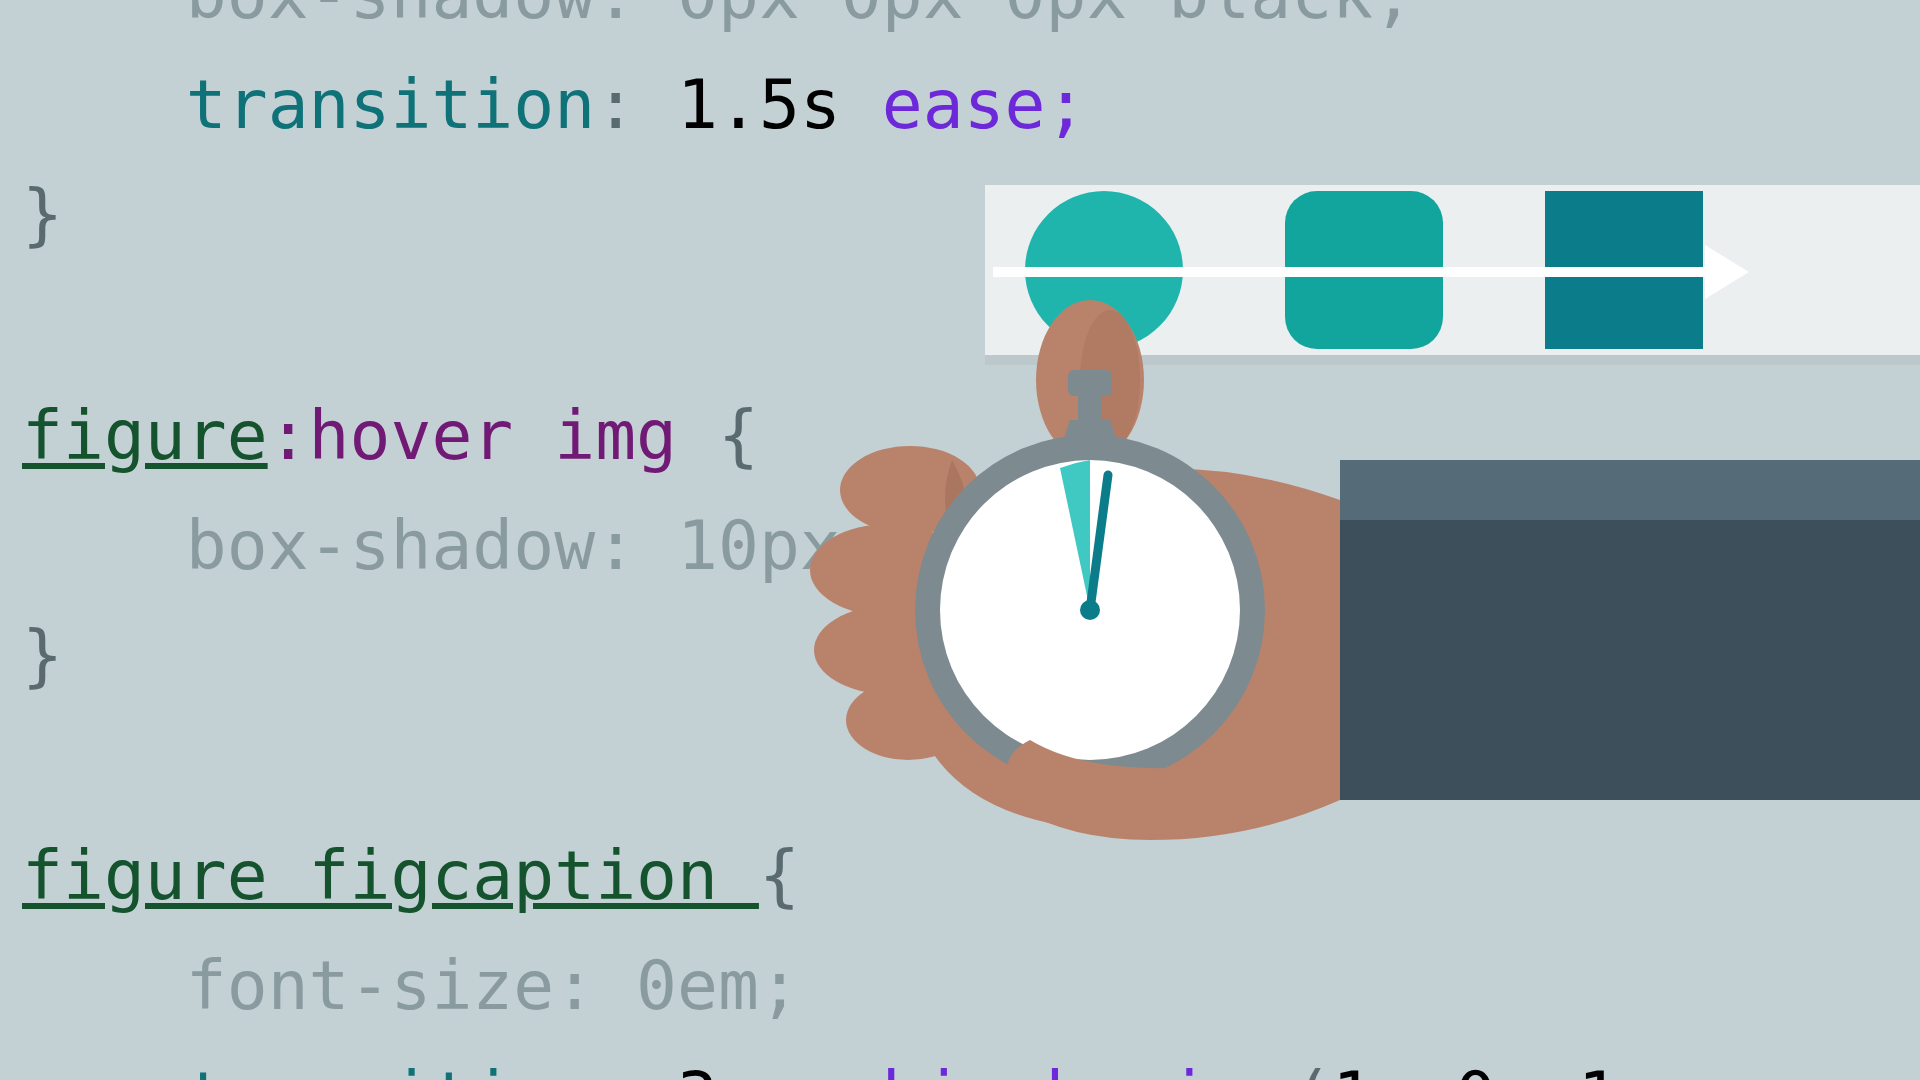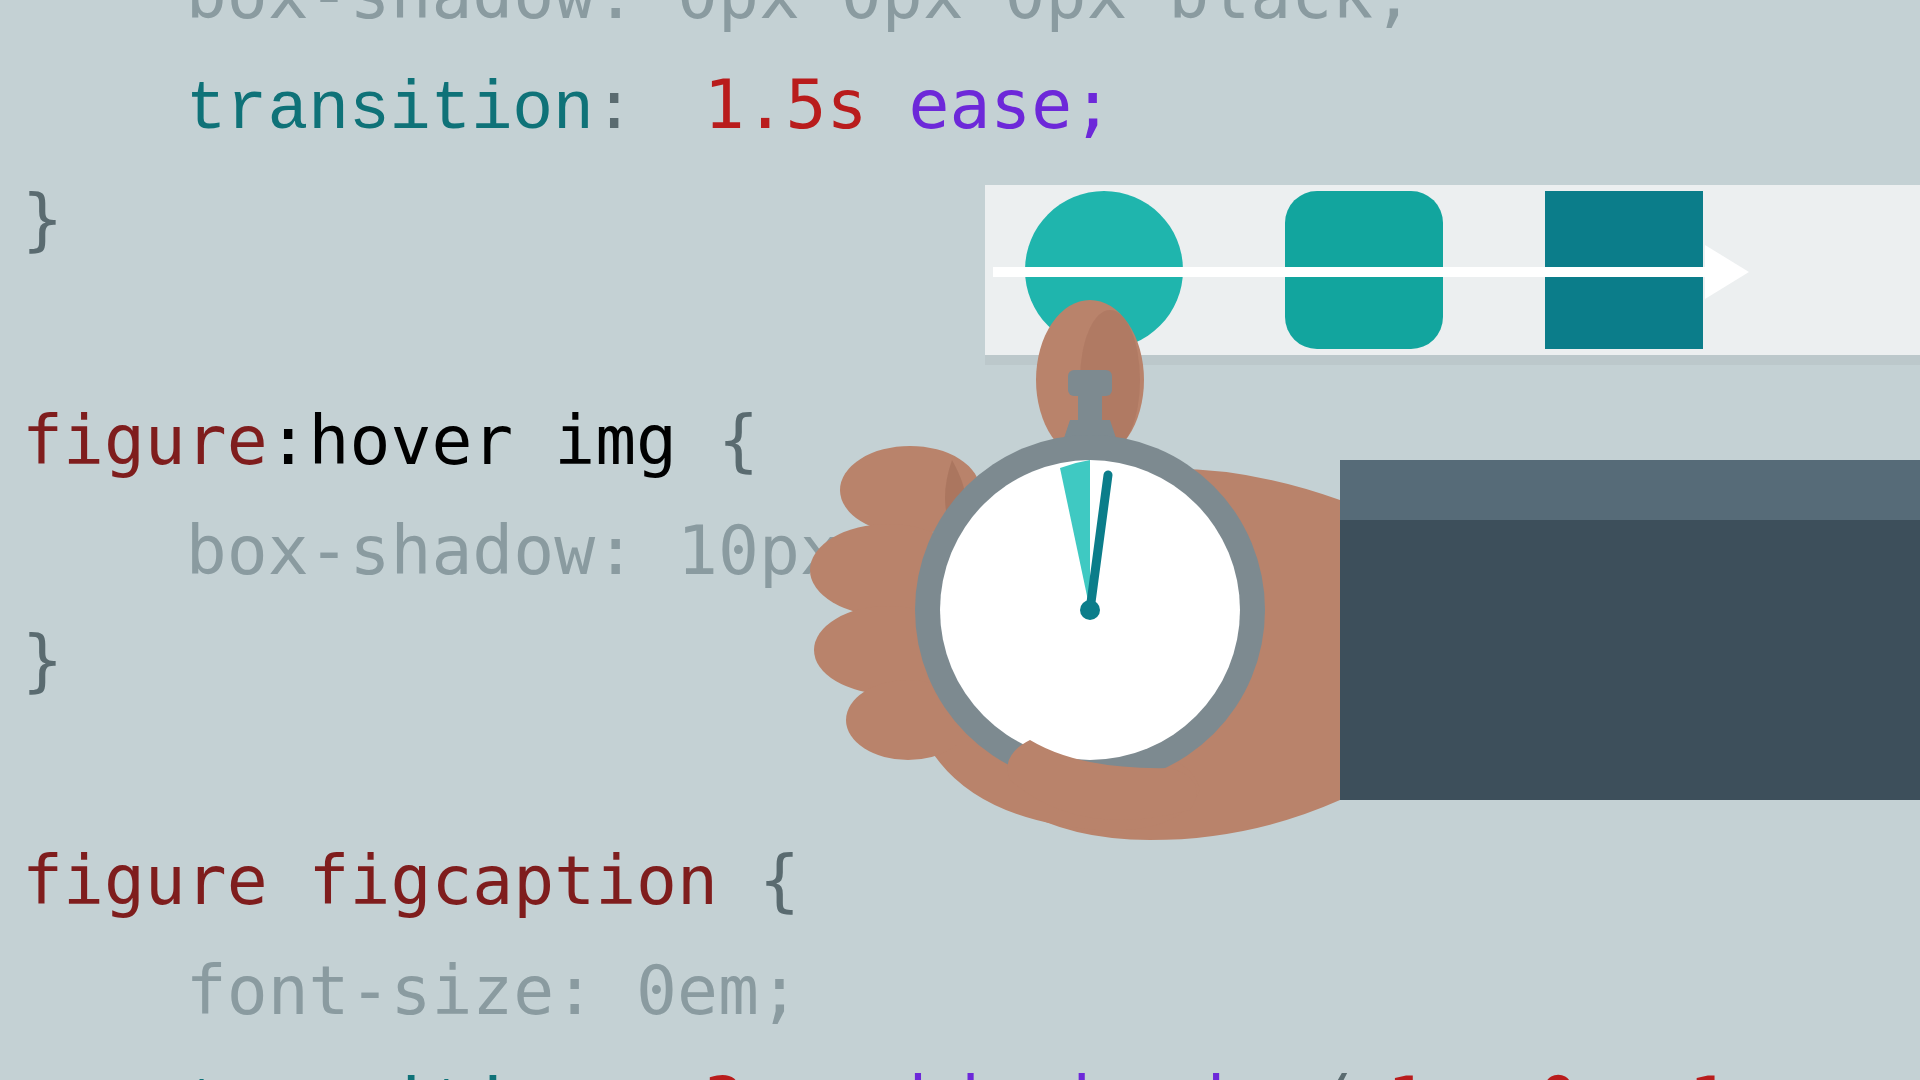--- a/index.html
+++ b/index.html
@@ -22,26 +22,26 @@
   .code {
     position: absolute;
     left: 22px;
     top: -60px;
     font-size: 68px;
     line-height: 1.62;
     white-space: pre;
     letter-spacing: 0px;
   }
   .tok-dim   { color: #8a9ba0; }
-  .tok-prop  { color: #0f7278; font-family: Liberation Mono, monospace; }
+  .tok-prop  { color: #0f7278; }
   .tok-punc  { color: #5a6b70; }
-  .tok-val   { color: #b91c1c; margin-left: 28px; }
+  .tok-val   { color: #000000; }
   .tok-plain { color: #6d28d9; }
-  .tok-selector { color: #7f1d1d; }
-  .tok-pseudo   { color: #000000; }
+  .tok-selector { color: #14532d; text-decoration: underline; }
+  .tok-pseudo   { color: #701a75; }
 
   
   .strip {
     position: absolute;
     top: 185px;
     left: 985px;
     width: 960px;
     height: 170px;
     background: #eceff0;
     box-shadow: 0 10px 0 0 rgba(0,0,0,0.04);

